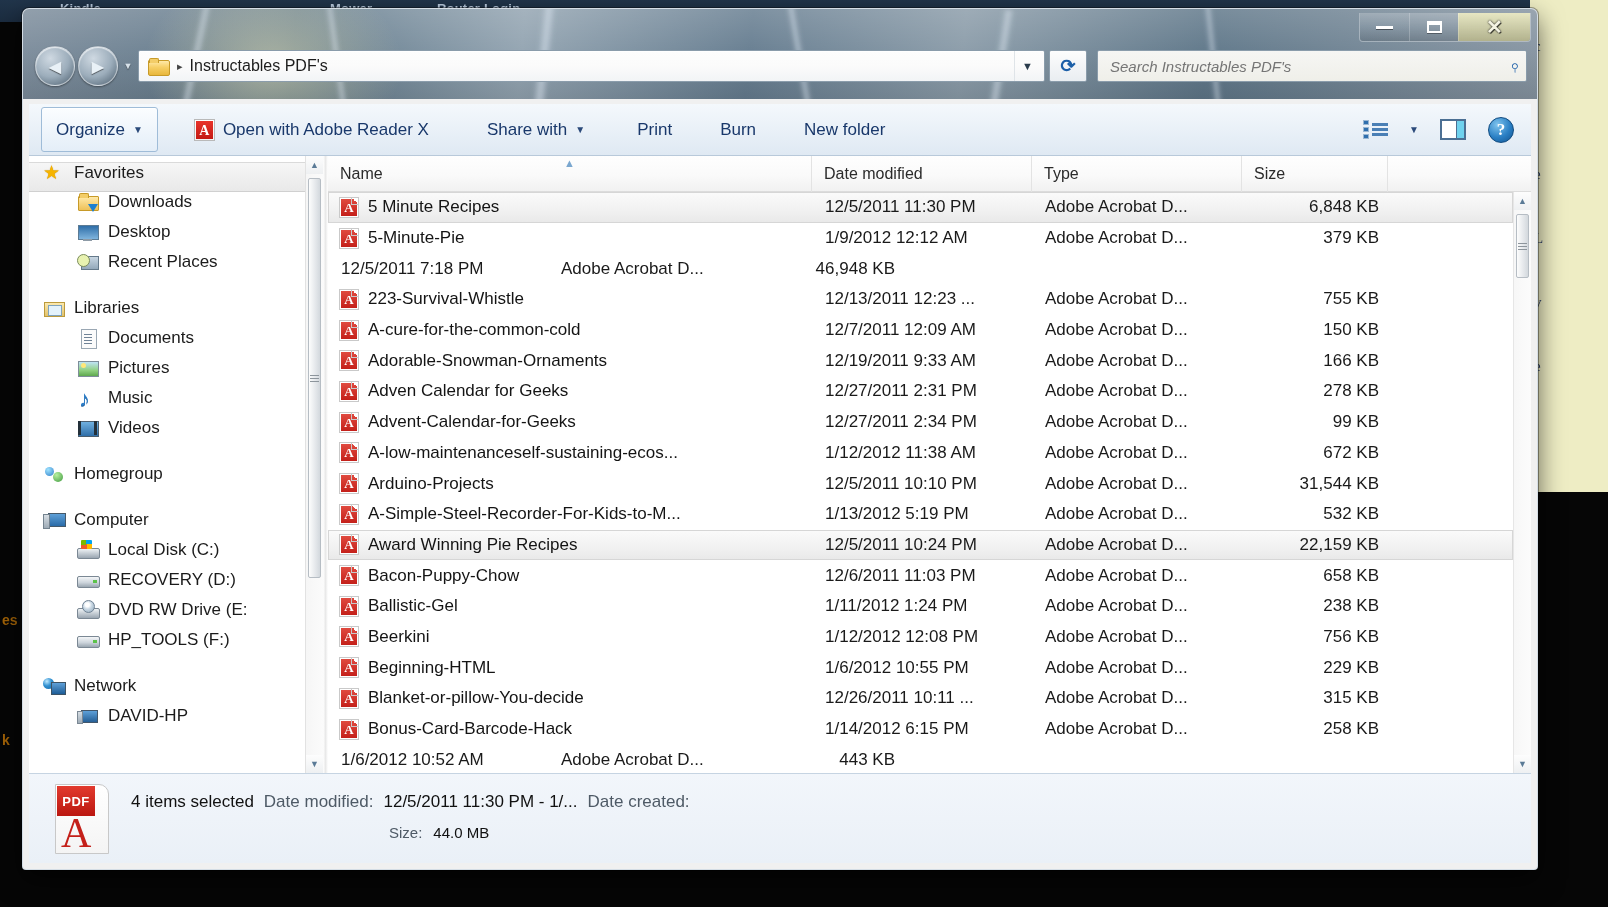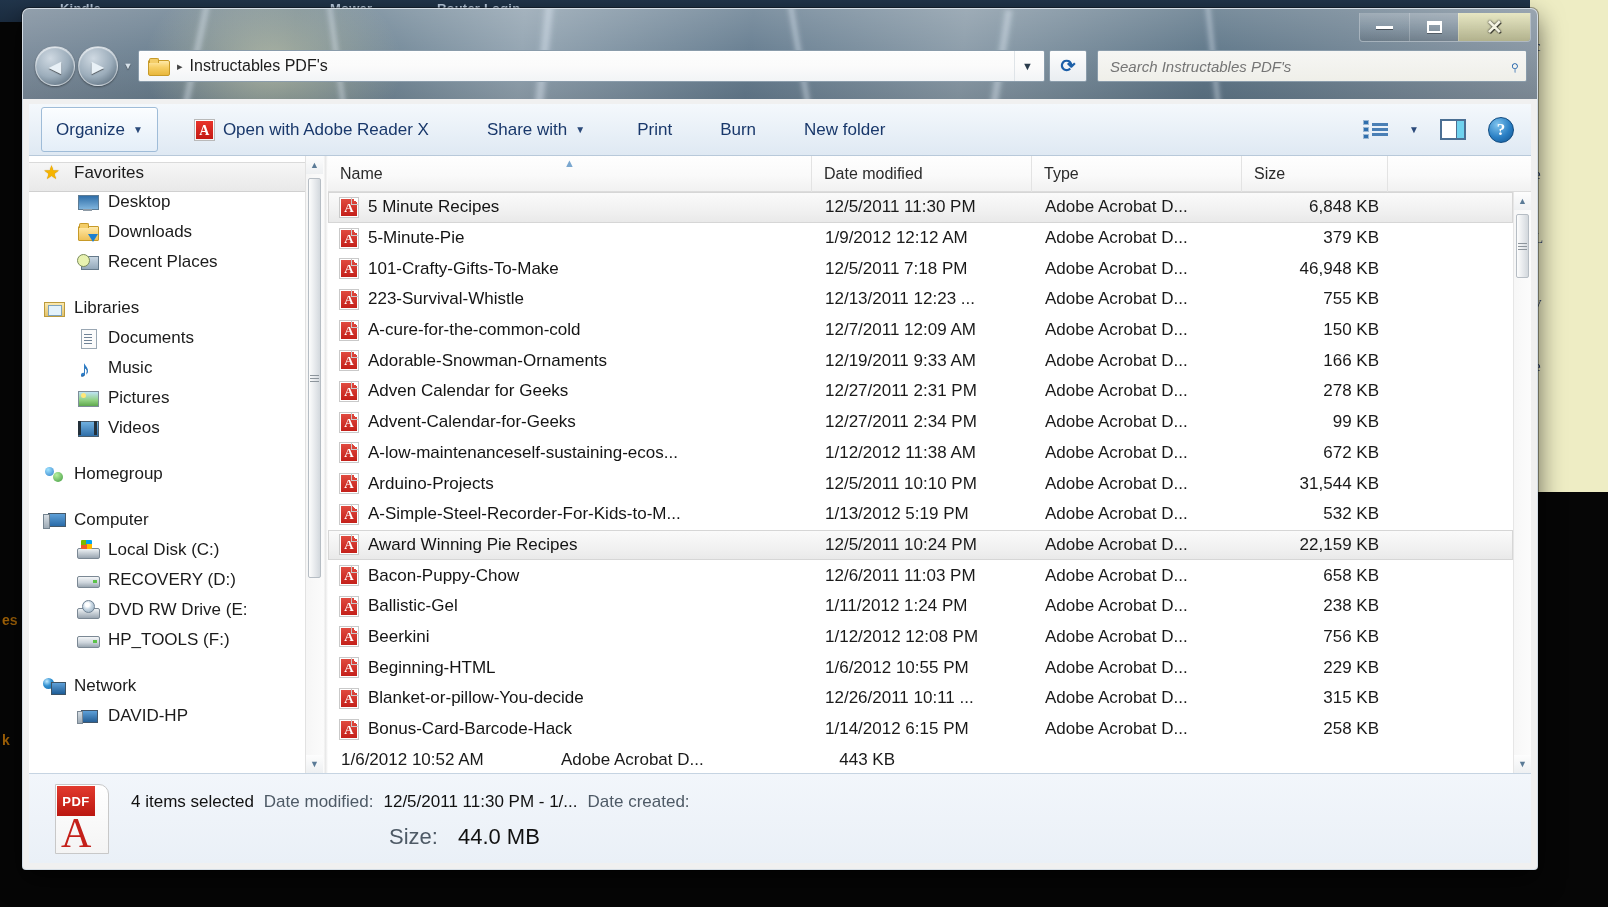--- a/index.html
+++ b/index.html
@@ -492,21 +492,21 @@
     background: linear-gradient(180deg,#e23a2e 0%,#bb1710 100%);
     display:flex; align-items:center; justify-content:center;
     color:#fff; font-size:13px; font-weight:bold; letter-spacing:.5px;
   }
   #details-icon .bigA {
     position:absolute; left:10px; top:28px;
     font-family:"Liberation Serif", serif; font-size:42px; color:#c4201a; line-height:1;
   }
   #details-text { padding-top: 8px; flex: 1; }
   #details-line1 { display:flex; align-items:baseline; gap: 10px; font-size: 17px; }
-  #details-line2 { margin-top: 12px; padding-left: 258px; font-size: 22px; display:flex; gap:20px; }
+  #details-line2 { margin-top: 12px; padding-left: 258px; font-size: 15px; display:flex; gap:11px; }
   .d-label { color: #4e5a66; }
   .d-value { color: #111; }
   .d-strong { color: #111; }
 </style>
 </head>
 <body>
 
 <div id="desktop">
   <div id="bg-browser-strip">
       <span class="bg-bookmark" style="left: 60px;">Kindle</span>
@@ -634,49 +634,49 @@
 
   <div id="content">
 
     <div id="navpane">
       <div id="navlist">
           <div class="nav-row root selected">
             <span class="nicon ic-star"></span>
             <span>Favorites</span>
           </div>
           <div class="nav-row child">
-            <span class="nicon ic-desktop"></span>
-            <span>Desktop</span>
-          </div>
-          <div class="nav-row child">
             <span class="nicon ic-folder">
               <span class="ic-dl-arrow"></span>
             </span>
             <span>Downloads</span>
           </div>
           <div class="nav-row child">
+            <span class="nicon ic-desktop"></span>
+            <span>Desktop</span>
+          </div>
+          <div class="nav-row child">
             <span class="nicon ic-recent"></span>
             <span>Recent Places</span>
           </div>
           <div class="nav-gap"></div>
           <div class="nav-row root">
             <span class="nicon ic-libs"></span>
             <span>Libraries</span>
           </div>
           <div class="nav-row child">
             <span class="nicon ic-doc"></span>
             <span>Documents</span>
           </div>
           <div class="nav-row child">
+            <span class="nicon ic-pic"></span>
+            <span>Pictures</span>
+          </div>
+          <div class="nav-row child">
             <span class="nicon ic-music"></span>
             <span>Music</span>
-          </div>
-          <div class="nav-row child">
-            <span class="nicon ic-pic"></span>
-            <span>Pictures</span>
           </div>
           <div class="nav-row child">
             <span class="nicon ic-vid"></span>
             <span>Videos</span>
           </div>
           <div class="nav-gap"></div>
           <div class="nav-row root">
             <span class="nicon ic-home"></span>
             <span>Homegroup</span>
           </div>
@@ -761,26 +761,20 @@
               <span class="rowpdf">
                 <span class="dogear"></span>
               </span>
               <span>5-Minute-Pie</span>
             </div>
             <div class="cell cell-date">1/9/2012 12:12 AM</div>
             <div class="cell cell-type">Adobe Acrobat D...</div>
             <div class="cell cell-size">379 KB</div>
           </div>
           <div class="row">
-            <div class="cell cell-name">
-              <span class="rowpdf">
-                <span class="dogear"></span>
-              </span>
-              <span>101-Crafty-Gifts-To-Make</span>
-            </div>
             <div class="cell cell-date">12/5/2011 7:18 PM</div>
             <div class="cell cell-type">Adobe Acrobat D...</div>
             <div class="cell cell-size">46,948 KB</div>
           </div>
           <div class="row">
             <div class="cell cell-name">
               <span class="rowpdf">
                 <span class="dogear"></span>
               </span>
               <span>223-Survival-Whistle</span>

